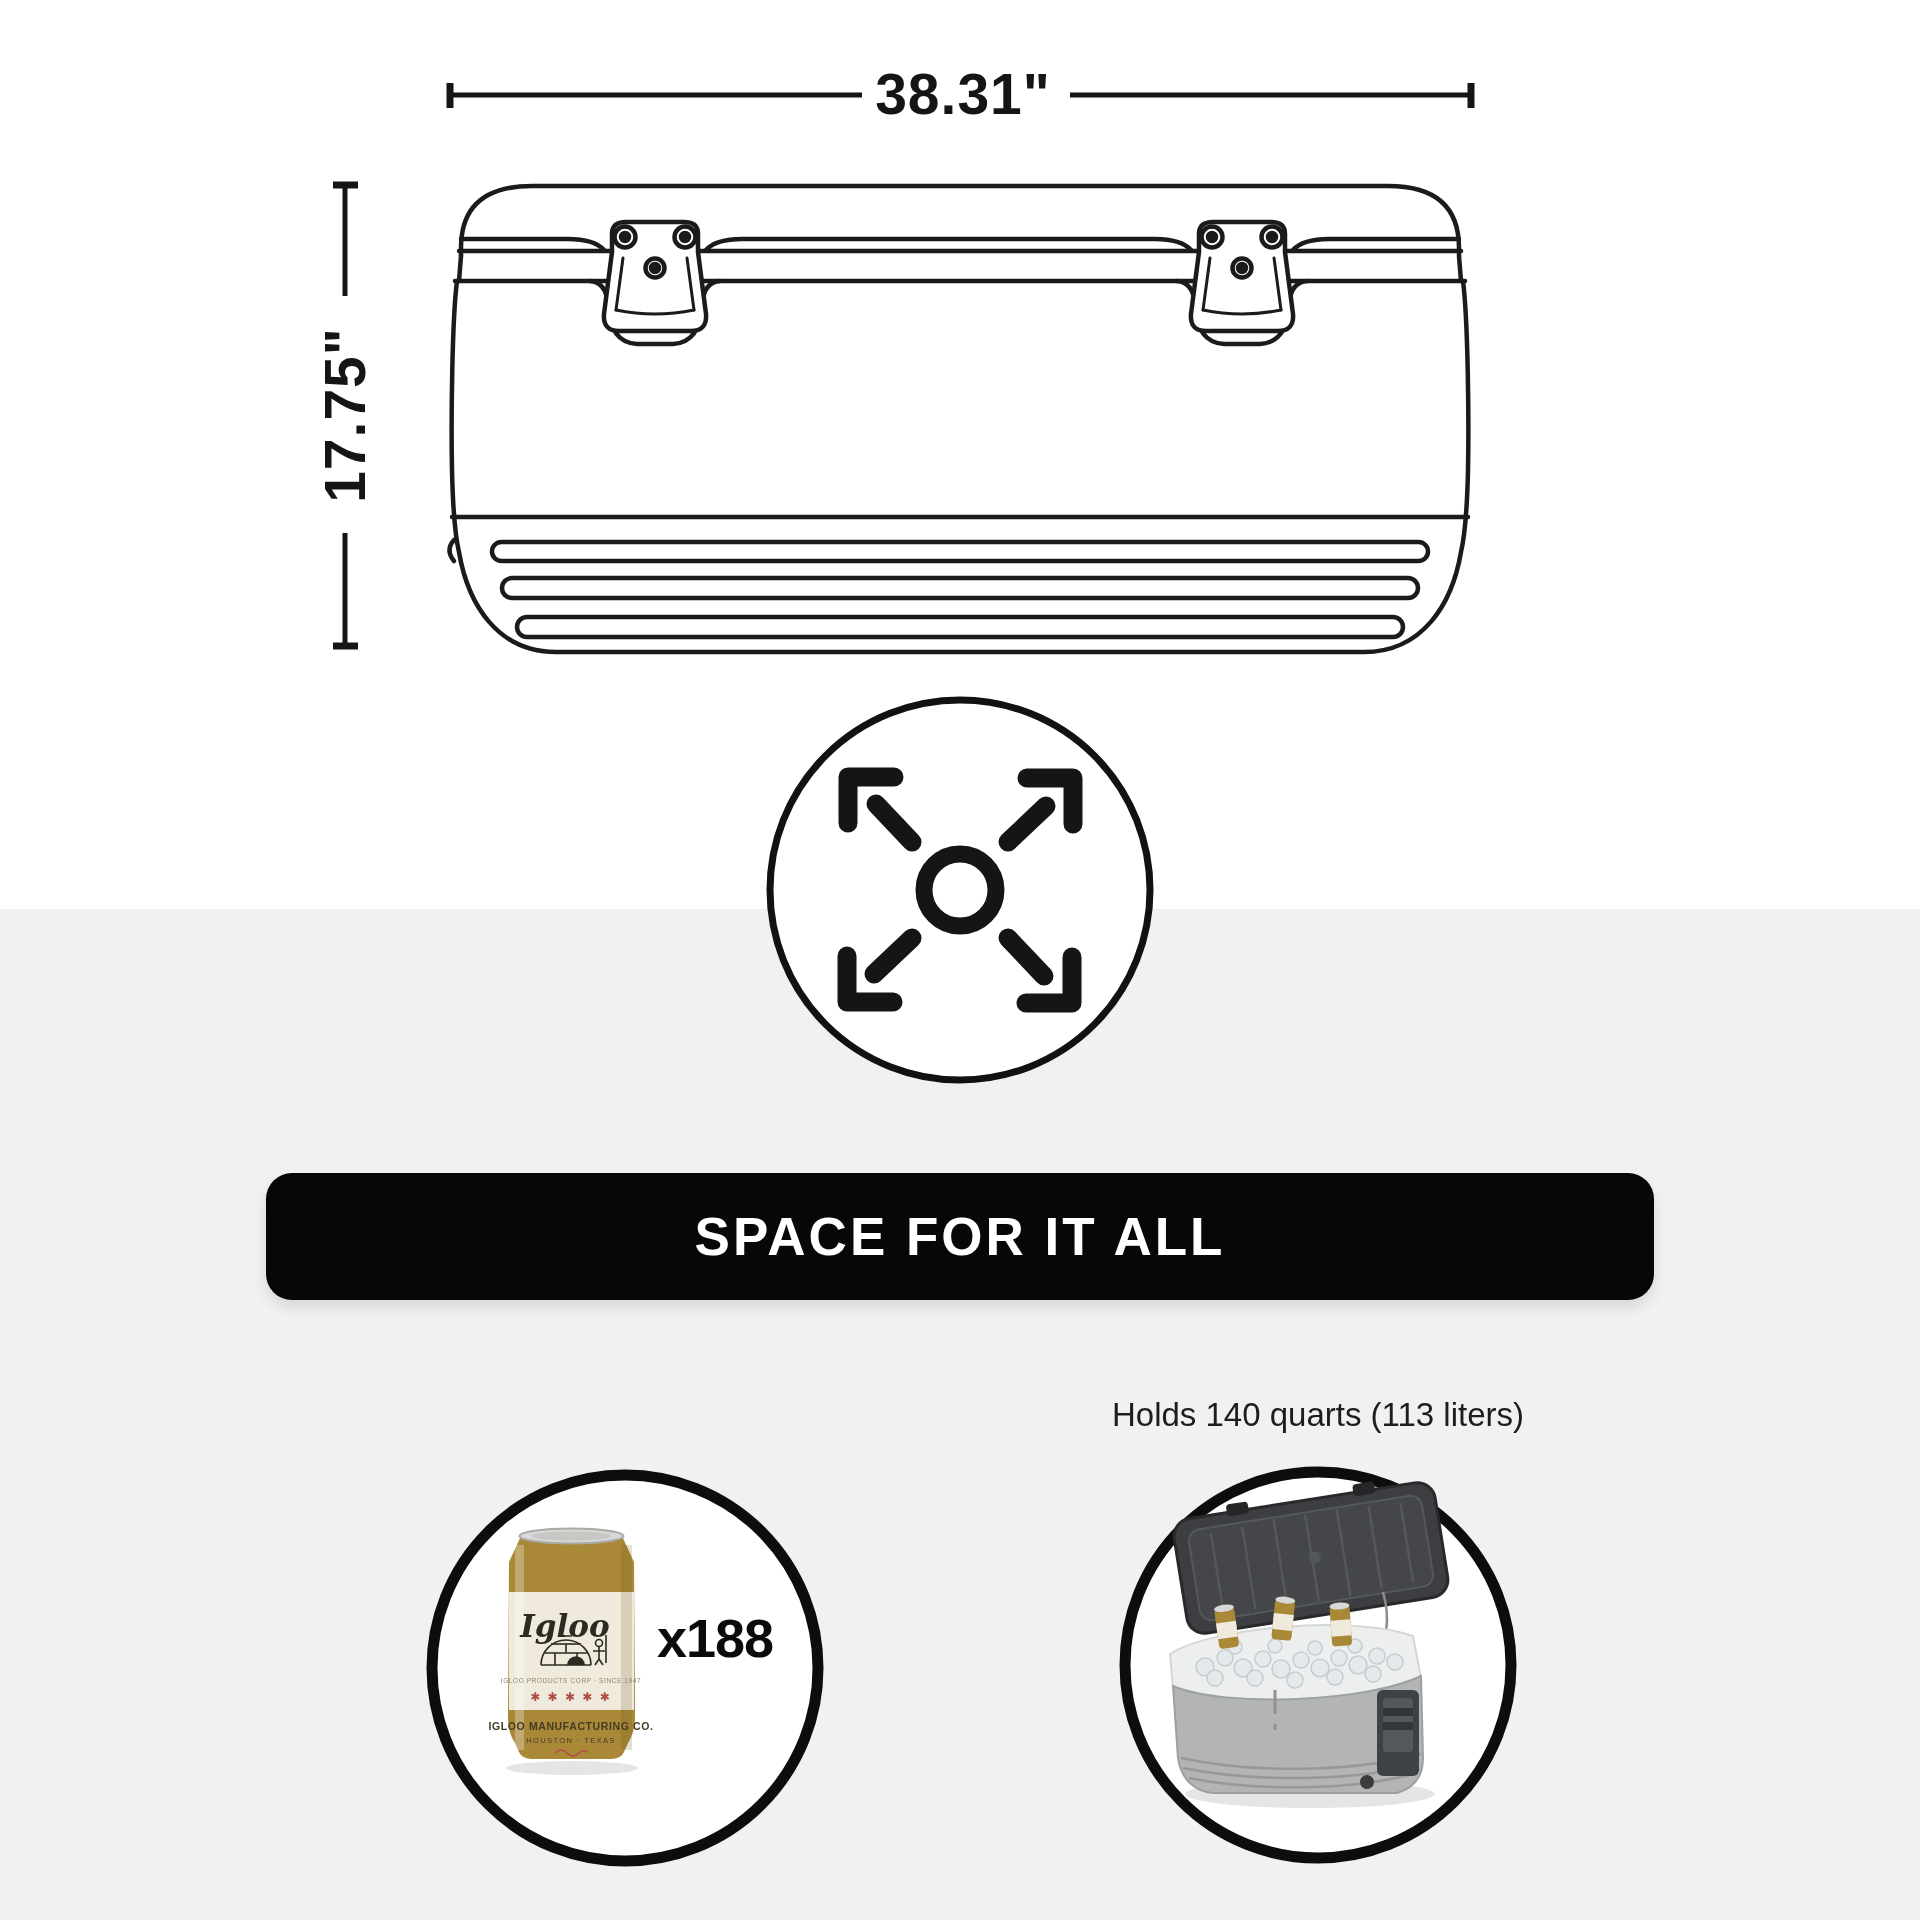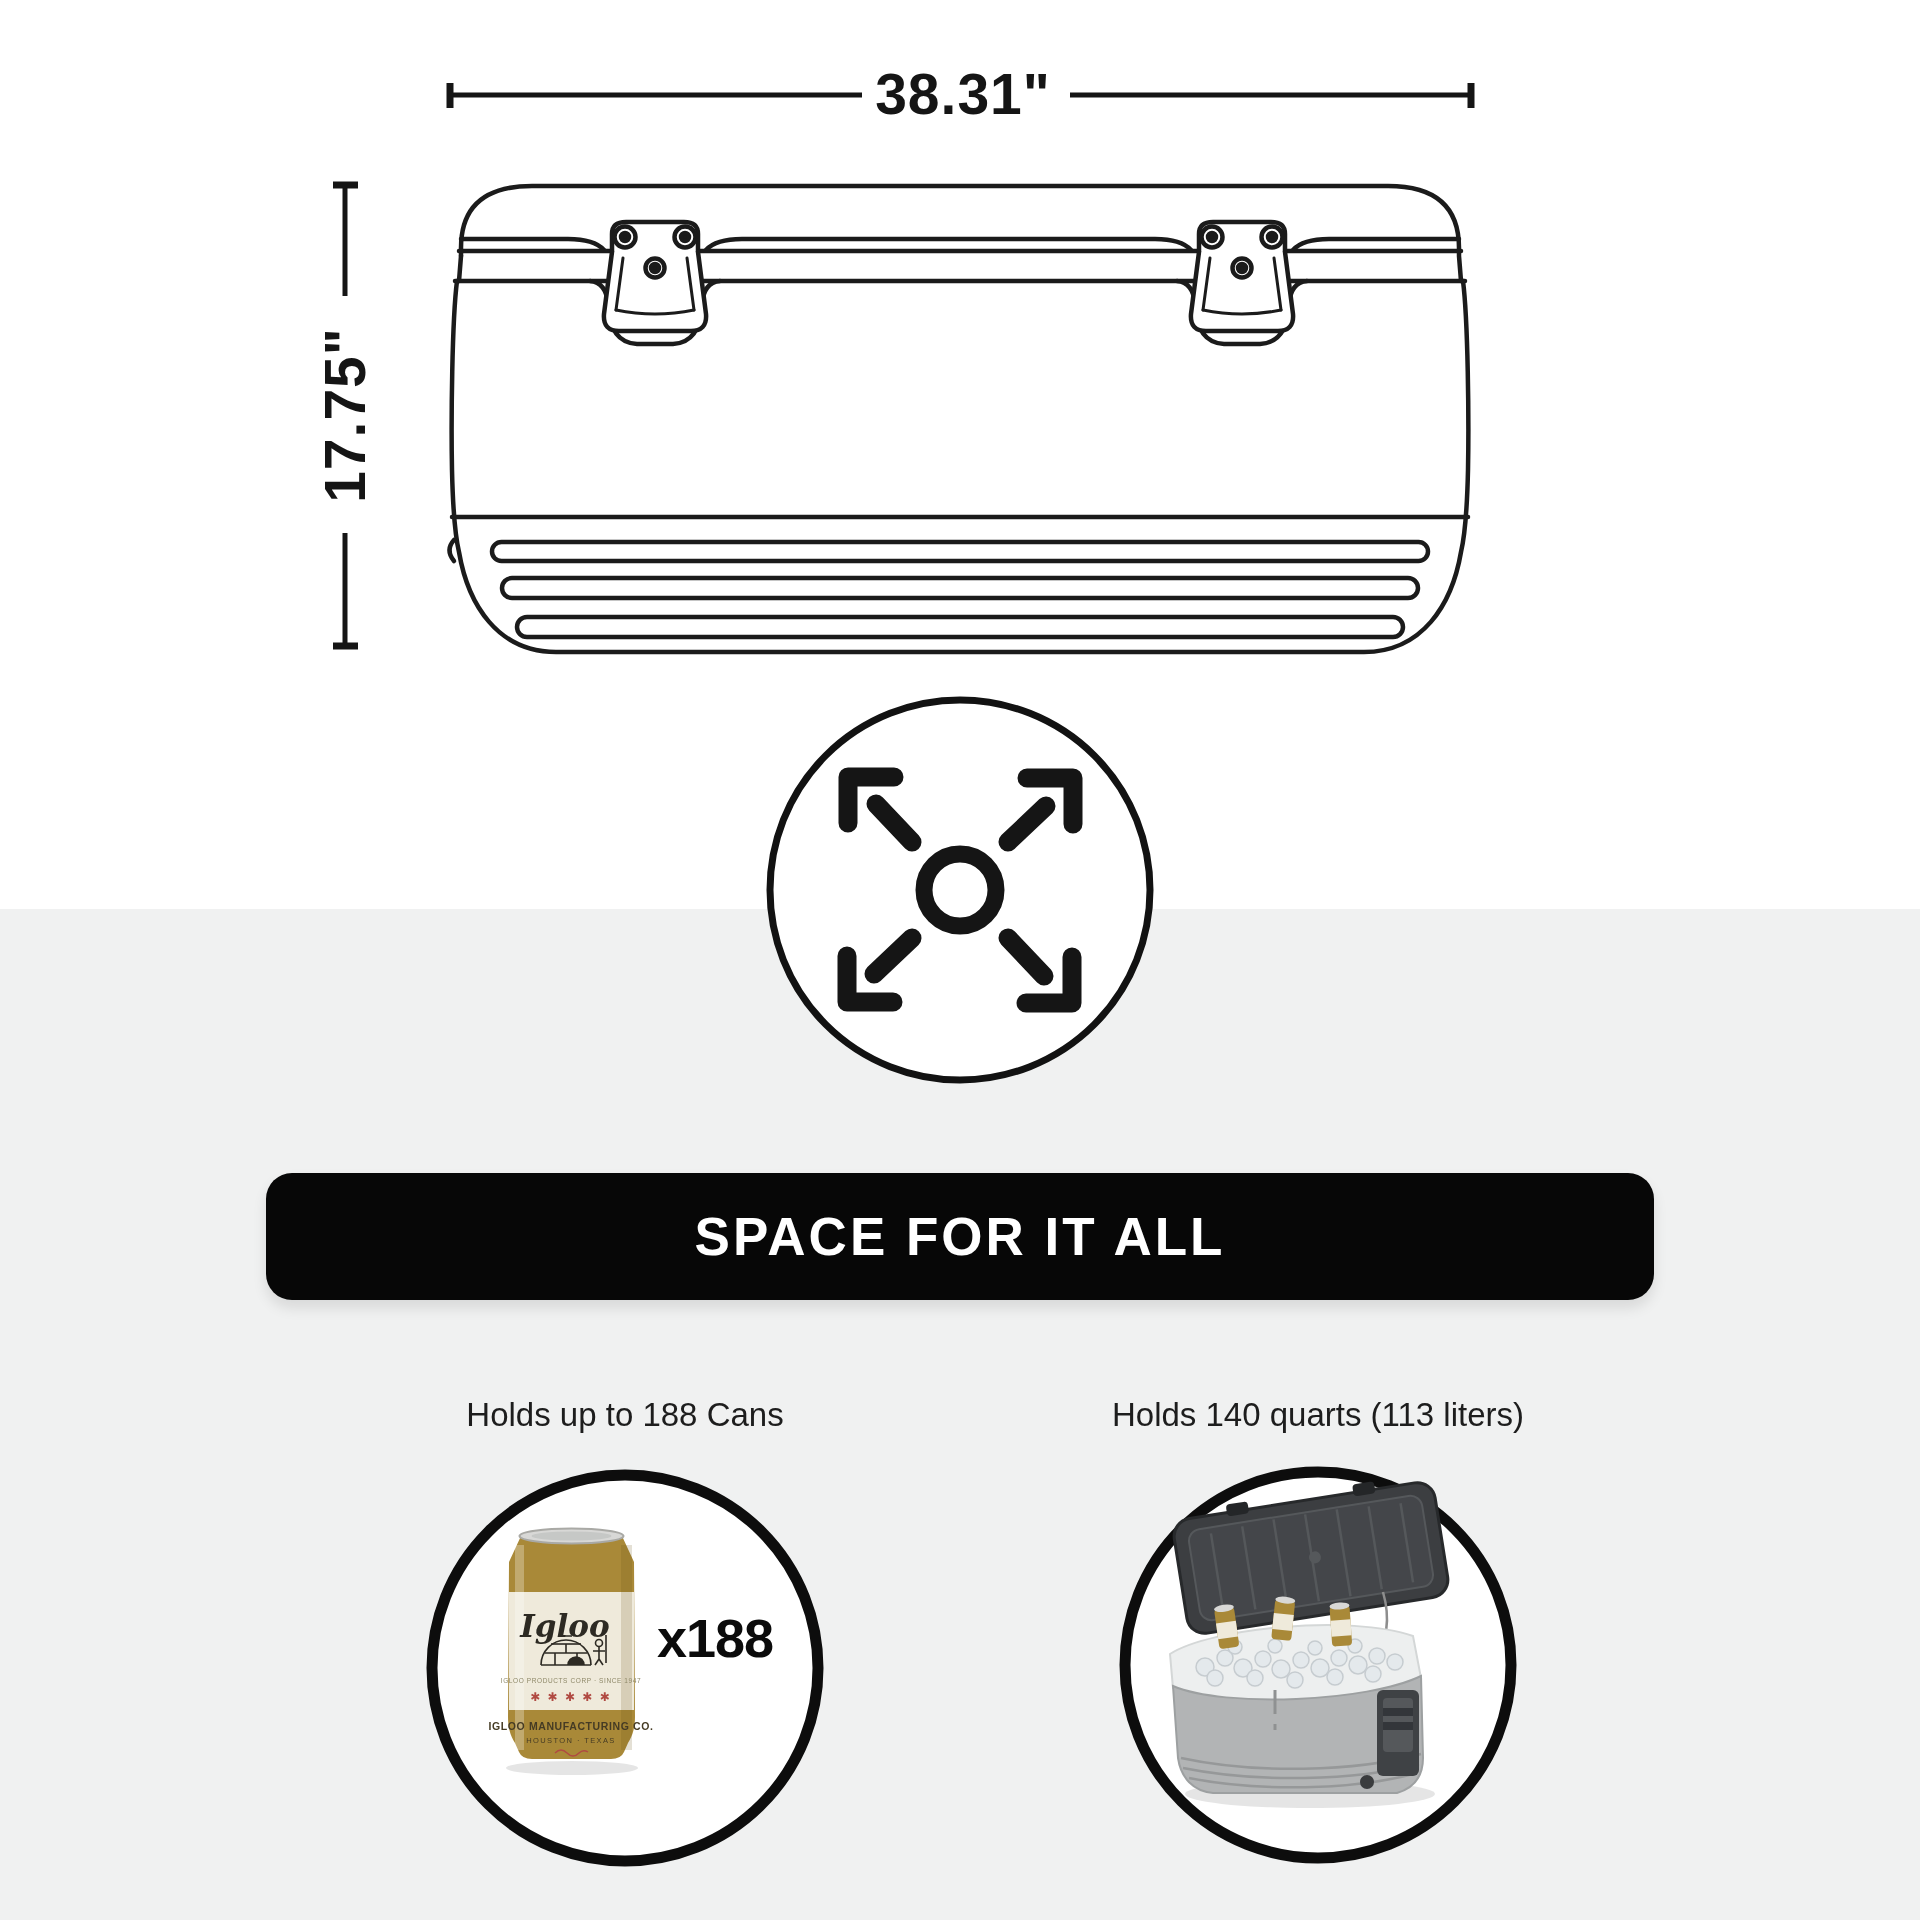--- a/index.html
+++ b/index.html
@@ -127,21 +127,20 @@
         <path d="M 48 -48 L 86 -84"></path>
           <path d="M 113 -66 L 113 -112 L 67 -112"></path>
       </g>
     </g>
   </svg>
 
   <div class="banner">
     <div class="banner-text">SPACE FOR IT ALL</div>
   </div>
 
-  <div class="feature-heading fh-left">Holds up to 188 Cans</div>
   <div class="feature-heading fh-right">Holds 140 quarts (113 liters)</div>
 
   <svg class="abs" style="left:422px;top:1465px" width="406" height="406" viewBox="0 0 406 406">
     <circle cx="203" cy="203" r="193" fill="#ffffff" stroke="#0d0d0d" stroke-width="11"></circle>
 
     <g>
       <ellipse cx="150" cy="303" rx="66" ry="7" fill="rgba(0,0,0,0.10)"></ellipse>
 
       <path d="M 99 71 L 87 97 L 86 252 C 86 262 88 270 93 278 L 97 287 Q 100 294 110 294 L 189 294 Q 199 294 202 287 L 206 278 C 211 270 213 262 213 252 L 212 97 L 200 71 Z" fill="#a98938"></path>
 

